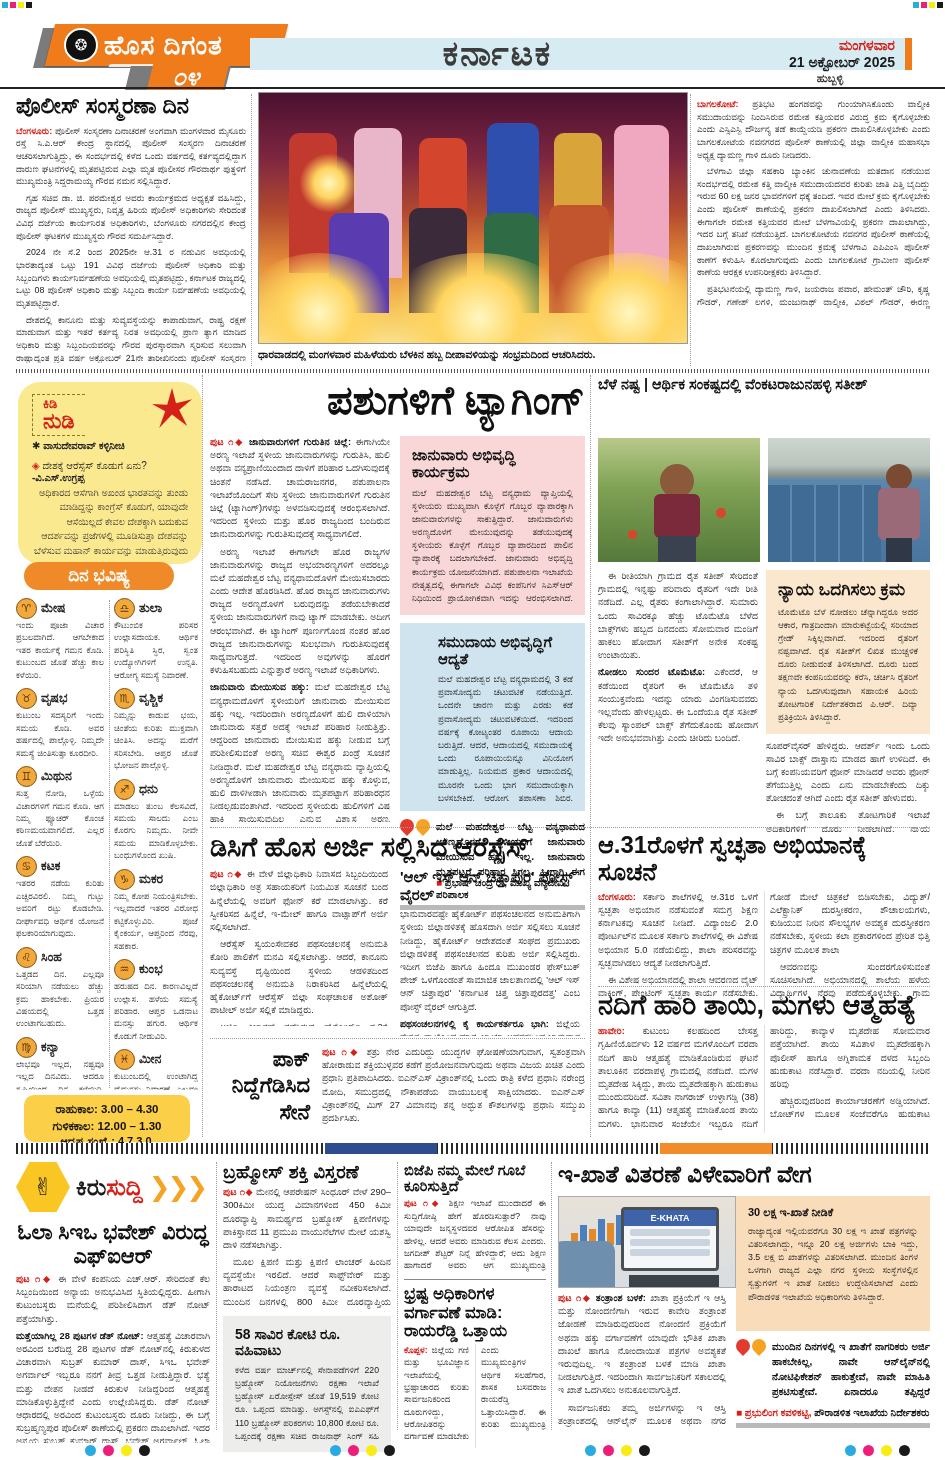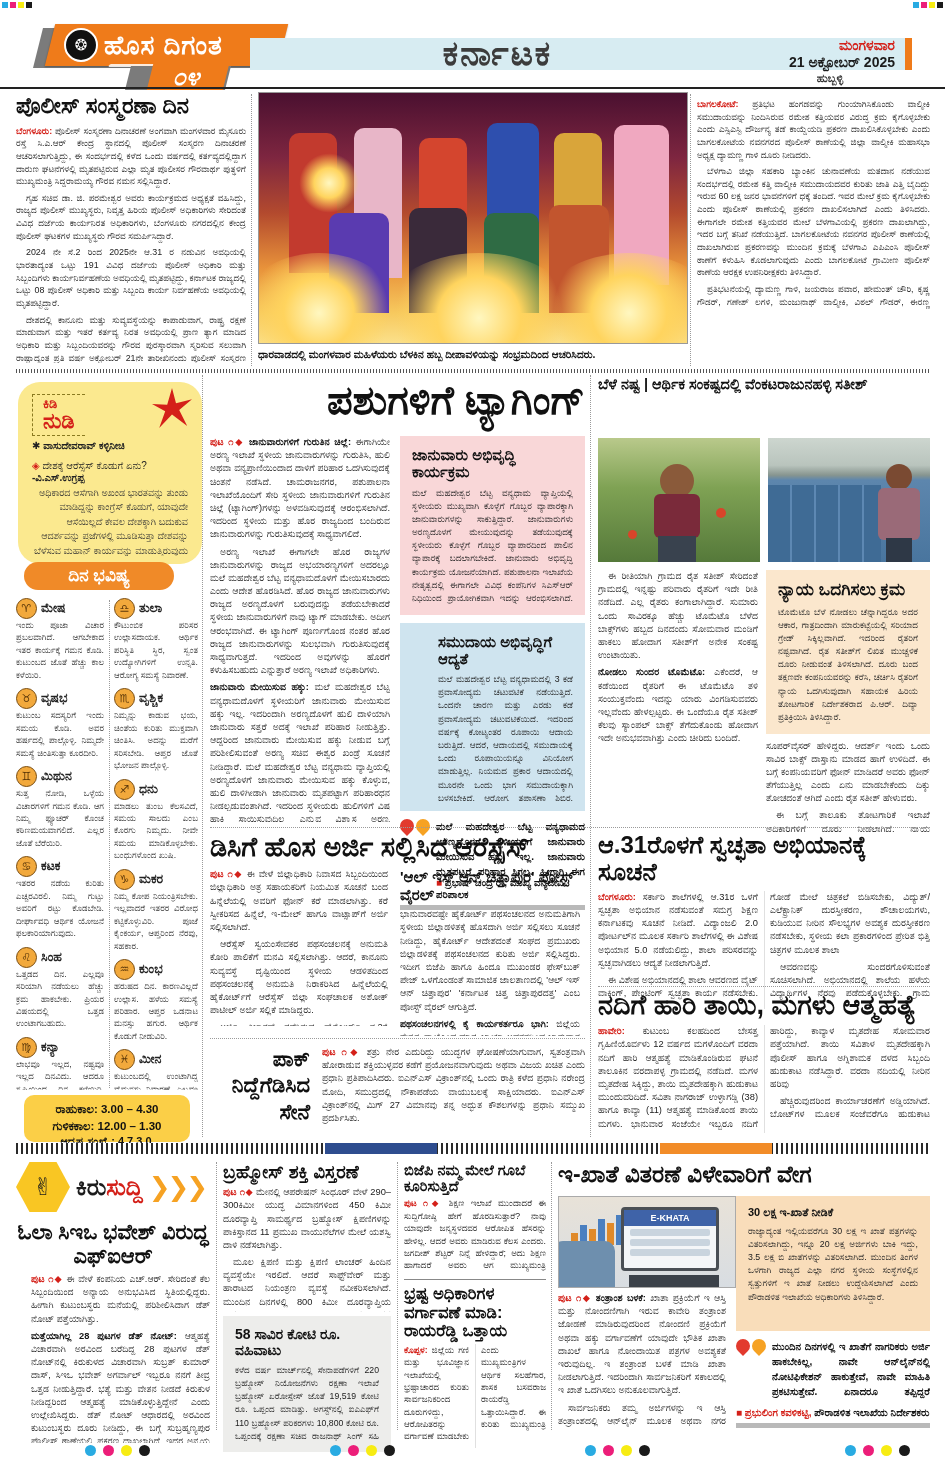--- a/index.html
+++ b/index.html
@@ -423,21 +423,21 @@
   <div class="abs seg-navy" style="left:325px;top:1143px;width:112px;height:11px;"></div>
   <div class="abs seg-org" style="left:660px;top:1143px;width:112px;height:11px;"></div>
 
   <div class="abs" style="left:16px;top:1162px;width:194px;height:268px;">
     <div style="display:flex;align-items:center;gap:6px;">
       <div class="hex">✌</div>
       <div class="kiru-t"><span>ಕಿರು</span><span class="red">ಸುದ್ದಿ</span></div>
       <div class="chev">❯❯❯</div>
     </div>
     <div class="hl" style="font-size:21px;text-align:center;margin-top:8px;">ಓಲಾ ಸಿಇಒ ಭವೇಶ್ ವಿರುದ್ಧ ಎಫ್ಐಆರ್</div>
-    <div class="body" style="margin-top:6px;height:170px;margin-left:15px;">
+    <div class="body" style="margin-top:6px;height:170px;">
       <p class="noind"><span class="dl">ಪುಟ ೧◆</span> <span>ಈ ವೇಳೆ ಕಂಪನಿಯ ಎಚ್.ಆರ್. ಸೇರಿದಂತೆ ಕೆಲ ಸಿಬ್ಬಂದಿಯಿಂದ ಅನ್ಯಾಯ ಅನುಭವಿಸಿದ ಸ್ಥಿತಿಯಲ್ಲಿದ್ದರು. ಹೀಗಾಗಿ ಕುಟುಂಬಸ್ಥರು ಮನೆಯಲ್ಲಿ ಪರಿಶೀಲಿಸಿದಾಗ ಡೆತ್ ನೋಟ್ ಪತ್ತೆಯಾಗಿತ್ತು.</span></p>
       <p class="noind"><span class="bld">ಮತ್ತೆಯಾಗಿಲ್ಲ 28 ಪುಟಗಳ ಡೆತ್ ನೋಟ್:</span> <span>ಆತ್ಮಹತ್ಯೆ ವಿಚಾರವಾಗಿ ಅರವಿಂದ ಬರೆದಿದ್ದ 28 ಪುಟಗಳ ಡೆತ್ ನೋಟ್‌ನಲ್ಲಿ ಕಿರುಕುಳದ ವಿಚಾರವಾಗಿ ಸುಬ್ರತ್ ಕುಮಾರ್ ದಾಸ್, ಸಿಇಒ ಭವೇಶ್ ಅಗರ್ವಾಲ್ ಇಬ್ಬರೂ ನನಗೆ ತೀವ್ರ ಒತ್ತಡ ನೀಡುತ್ತಿದ್ದಾರೆ. ಭತ್ಯೆ ಮತ್ತು ವೇತನ ನೀಡದೆ ಕಿರುಕುಳ ನೀಡಿದ್ದರಿಂದ ಆತ್ಮಹತ್ಯೆ ಮಾಡಿಕೊಳ್ಳುತ್ತಿದ್ದೇನೆ ಎಂದು ಉಲ್ಲೇಖಿಸಿದ್ದರು. ಡೆತ್ ನೋಟ್ ಆಧಾರದಲ್ಲಿ ಅರವಿಂದ ಕುಟುಂಬಸ್ಥರು ದೂರು ನೀಡಿದ್ದು, ಈ ಬಗ್ಗೆ ಸುಬ್ರಹ್ಮಣ್ಯಪುರ ಪೊಲೀಸ್ ಠಾಣೆಯಲ್ಲಿ ಪ್ರಕರಣ ದಾಖಲಾಗಿದೆ. ಇದರ ಅನ್ವಯ ಸುಬ್ರತ್ ಕುಮಾರ್ ದಾಸ್, ಭವೇಶ್ ಅಗರ್ವಾಲ್, ಓಲಾ ಎಲೆಕ್ಟ್ರಿಕ್ ಕಂಪನಿಯನ್ನು ಆರೋಪಿಗಳನ್ನಾಗಿ ಮಾಡಲಾಗಿದೆ.</span></p>
     </div>
   </div>
 
   <div class="abs vdot" style="left:216px;top:1162px;height:268px;"></div>
 
   <div class="abs" style="left:223px;top:1162px;width:168px;height:268px;">
     <div class="hl" style="font-size:18px;">ಬ್ರಹ್ಮೋಸ್ ಶಕ್ತಿ ವಿಸ್ತರಣೆ</div>
     <div class="body" style="margin-top:4px;height:126px;">

